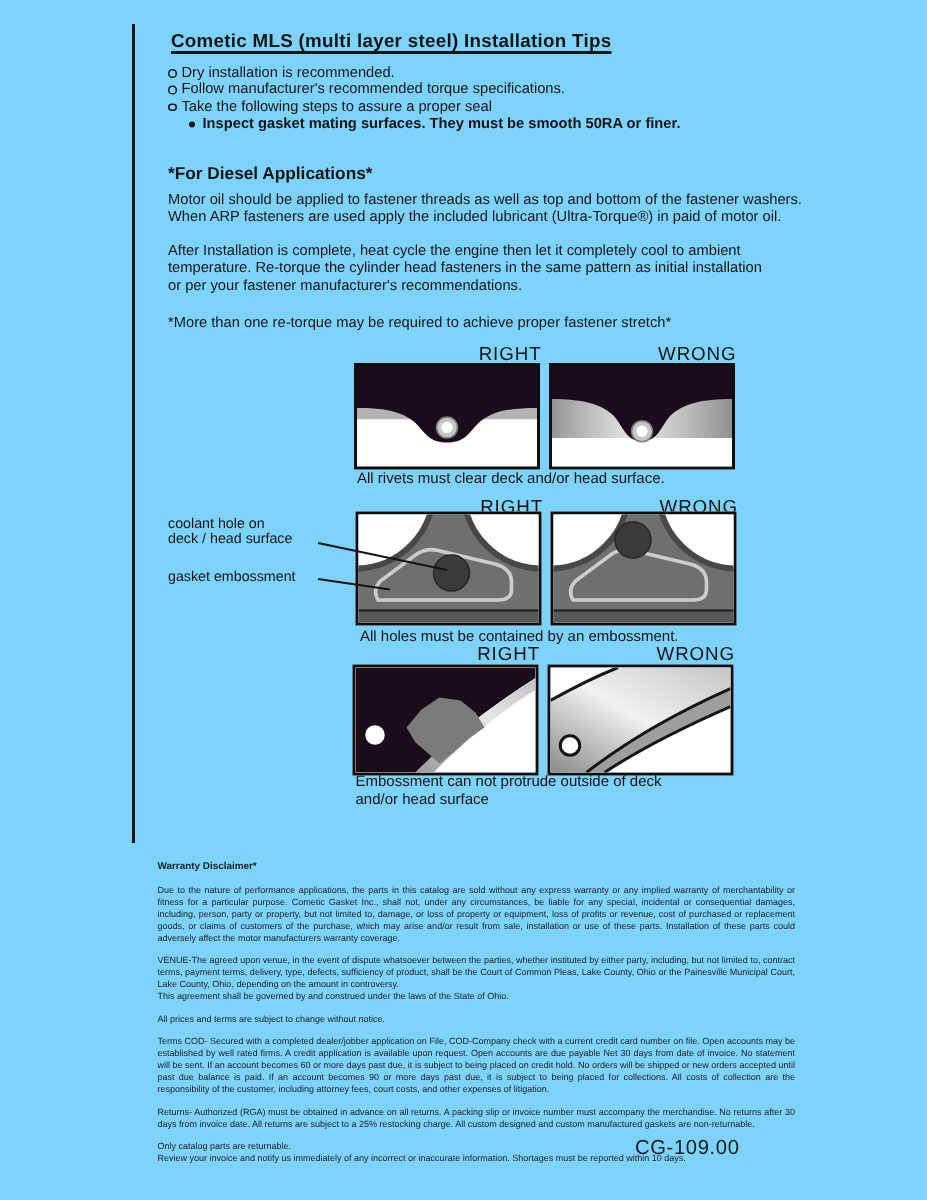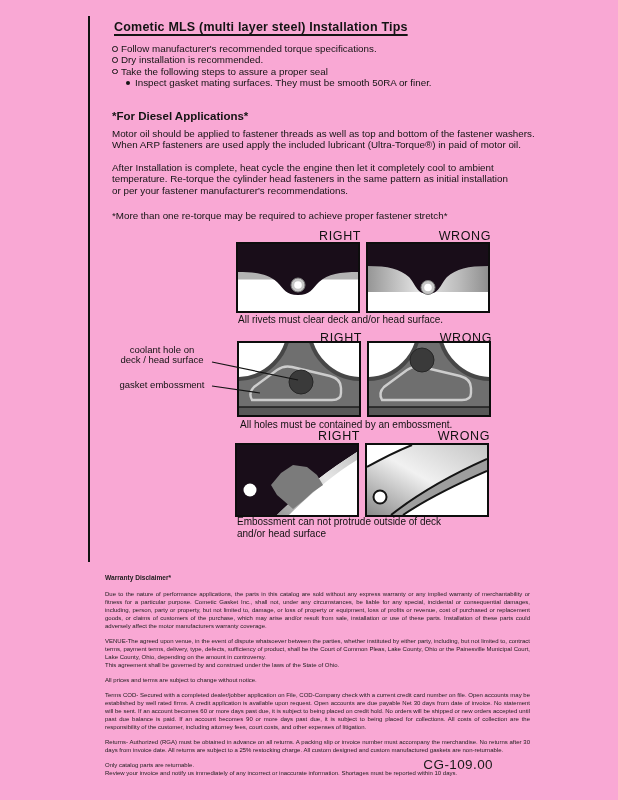--- a/index.html
+++ b/index.html
@@ -1,59 +1,59 @@
 <!DOCTYPE html>
 <html><head>
 <meta charset="utf-8">
 <style>
   html,body{margin:0;padding:0;background:#ffffff;}
-  .page{position:relative;width:618px;height:800px;background:#f9a8d4;overflow:hidden;
+  .page{position:relative;width:618px;height:800px;background:#7dd3fc;overflow:hidden;
         font-family:"Liberation Sans",sans-serif;color:#141414;}
   .vrule{position:absolute;left:88px;top:16px;width:2px;height:546px;background:#121212;}
   .content{position:absolute;left:112px;top:20px;width:456px;}
   .title{font-size:12.5px;font-weight:bold;margin:0 0 9px 2px;letter-spacing:.2px;
          text-decoration:underline;text-decoration-thickness:1.5px;text-underline-offset:3px;}
   .bullets{font-size:9.8px;line-height:11.4px;}
   .bullet{position:relative;padding-left:9px;}
   .bullet::before{content:"";position:absolute;left:0;top:3px;width:3.5px;height:3.5px;
                   border:1px solid #141414;border-radius:50%;}
-  .subbullet{position:relative;padding-left:9px;margin-left:14px;}
+  .subbullet{position:relative;padding-left:9px;margin-left:14px;font-weight:bold;}
   .subbullet::before{content:"";position:absolute;left:0;top:3.6px;width:4.2px;height:4.2px;
                      background:#141414;border-radius:50%;}
   .diesel-heading{font-size:11.5px;font-weight:bold;margin:21px 0 6px 0;}
   .para{font-size:9.8px;line-height:11.6px;margin:0 0 11px 0;white-space:pre-line;width:456px;}
   .note{font-size:9.8px;margin-top:13px;}
 
   .fig-row{position:absolute;}
   .fig-label{position:absolute;width:125px;text-align:right;font-size:12.5px;letter-spacing:.6px;color:#121212;}
   .panel{position:absolute;border:2.5px solid #0d0d0d;background:#fff;line-height:0;}
   .panel svg{display:block;}
   .fig-caption{position:absolute;font-size:10px;line-height:11.5px;white-space:pre-line;color:#121212;}
-  .annot{position:absolute;width:100px;text-align:center;font-size:9.5px;line-height:10.2px;
+  .annot{position:absolute;width:100px;text-align:left;font-size:9.5px;line-height:10.2px;
          white-space:pre-line;color:#121212;}
   .overlay{position:absolute;left:0;top:0;pointer-events:none;}
 
   .disclaimer{position:absolute;left:105px;top:574px;width:425px;font-size:6px;line-height:8px;
               text-align:justify;color:#1c1c1c;}
   .disclaimer-heading{font-size:6.6px;font-weight:bold;margin:0 0 8px 0;text-align:left;}
   .disc-para{margin:0 0 7px 0;white-space:pre-line;}
   .page-number{position:absolute;left:378px;top:757px;width:115px;text-align:right;
                font-size:13.5px;letter-spacing:.4px;color:#1a1a1a;}
 </style>
 </head>
 <body>
 
 <div class="page">
   <div class="vrule"></div>
 
   <div class="content">
     <h1 class="title">Cometic MLS (multi layer steel) Installation Tips</h1>
     <div class="bullets">
+      <div class="bullet">Dry installation is recommended.</div>
       <div class="bullet">Follow manufacturer's recommended torque specifications.</div>
-      <div class="bullet">Dry installation is recommended.</div>
       <div class="bullet">Take the following steps to assure a proper seal</div>
       <div class="subbullet">Inspect gasket mating surfaces.  They must be smooth 50RA or finer.</div>
     </div>
     <div class="diesel-heading">*For Diesel Applications*</div>
     <p class="para">Motor oil should be applied to fastener threads as well as top and bottom of the fastener washers.
 When ARP fasteners are used apply the included lubricant (Ultra-Torque®) in paid of motor oil.</p>
     <p class="para">After Installation is complete, heat cycle the engine then let it completely cool to ambient
 temperature. Re-torque the cylinder head fasteners in the same pattern as initial installation
 or per your fastener manufacturer's recommendations.</p>
     <div class="note">*More than one re-torque may be required to achieve proper fastener stretch*</div>

